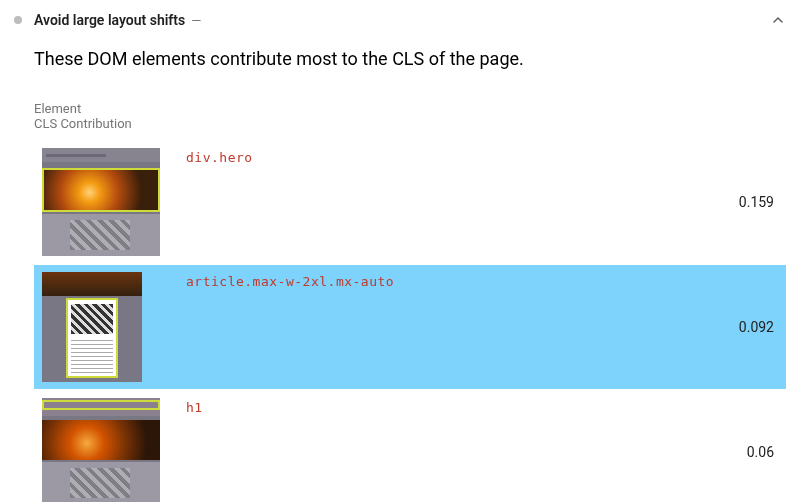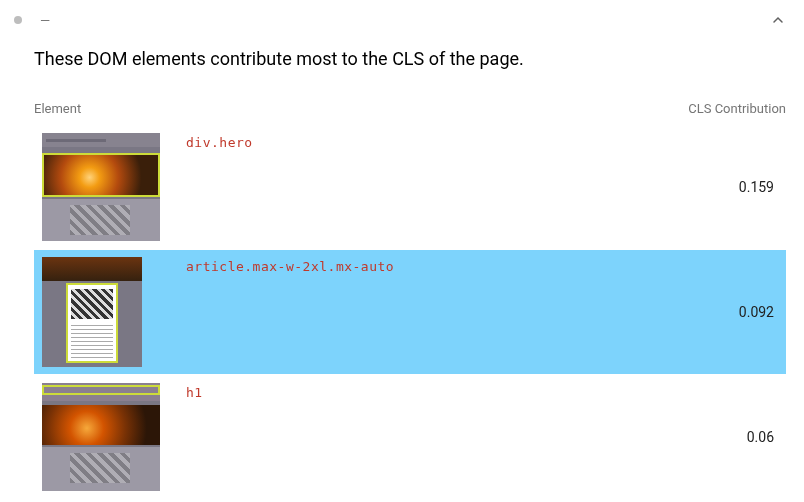--- a/index.html
+++ b/index.html
@@ -44,20 +44,21 @@
   }
   .table {
     margin-left: 24px;
   }
   .thead {
     display:flex;
     justify-content: space-between;
     color: #757575;
     font-size: 13px;
     padding: 4px 0 10px 0;
+    flex-direction: column;
   }
   .rows { display:flex; flex-direction: column; gap: 2px; }
   .row {
     display:flex;
     align-items:center;
     padding: 7px 6px;
     min-height: 112px;
   }
   .row.alt { background: #7dd3fc; }
   .thumb-col { width: 130px; flex-shrink:0; display:flex; justify-content:flex-start; padding-left:2px;}
@@ -104,20 +105,21 @@
     background: radial-gradient(circle at 38% 58%, #f6a93b 0%, #d35400 22%, #7a3205 50%, #2c1607 78%);}
   .tC .foot{position:absolute;bottom:0;left:0;right:0;height:44px;background:#9c99a5;}
   .tC .foot::before{content:"";position:absolute;top:6px;left:28px;width:60px;height:30px;
     background: repeating-linear-gradient(45deg,#555 0 4px,#ccc 4px 8px);opacity:.4;}
 </style>
 </head>
 <body>
 
 <div class="accordion-header">
   <span class="status-dot"></span>
+  <span class="title">Avoid large layout shifts</span>
   <span class="dash">—</span>
   <span class="spacer"></span>
   <span class="chevron">
     <svg width="12" height="12" viewBox="0 0 12 12" fill="none">
         <path d="M2 8 L6 4 L10 8" stroke-width="1.5" stroke-linecap="round"></path>
       </svg>
   </span>
 </div>
 
 <div class="description">These DOM elements contribute most to the CLS of the page.</div>

